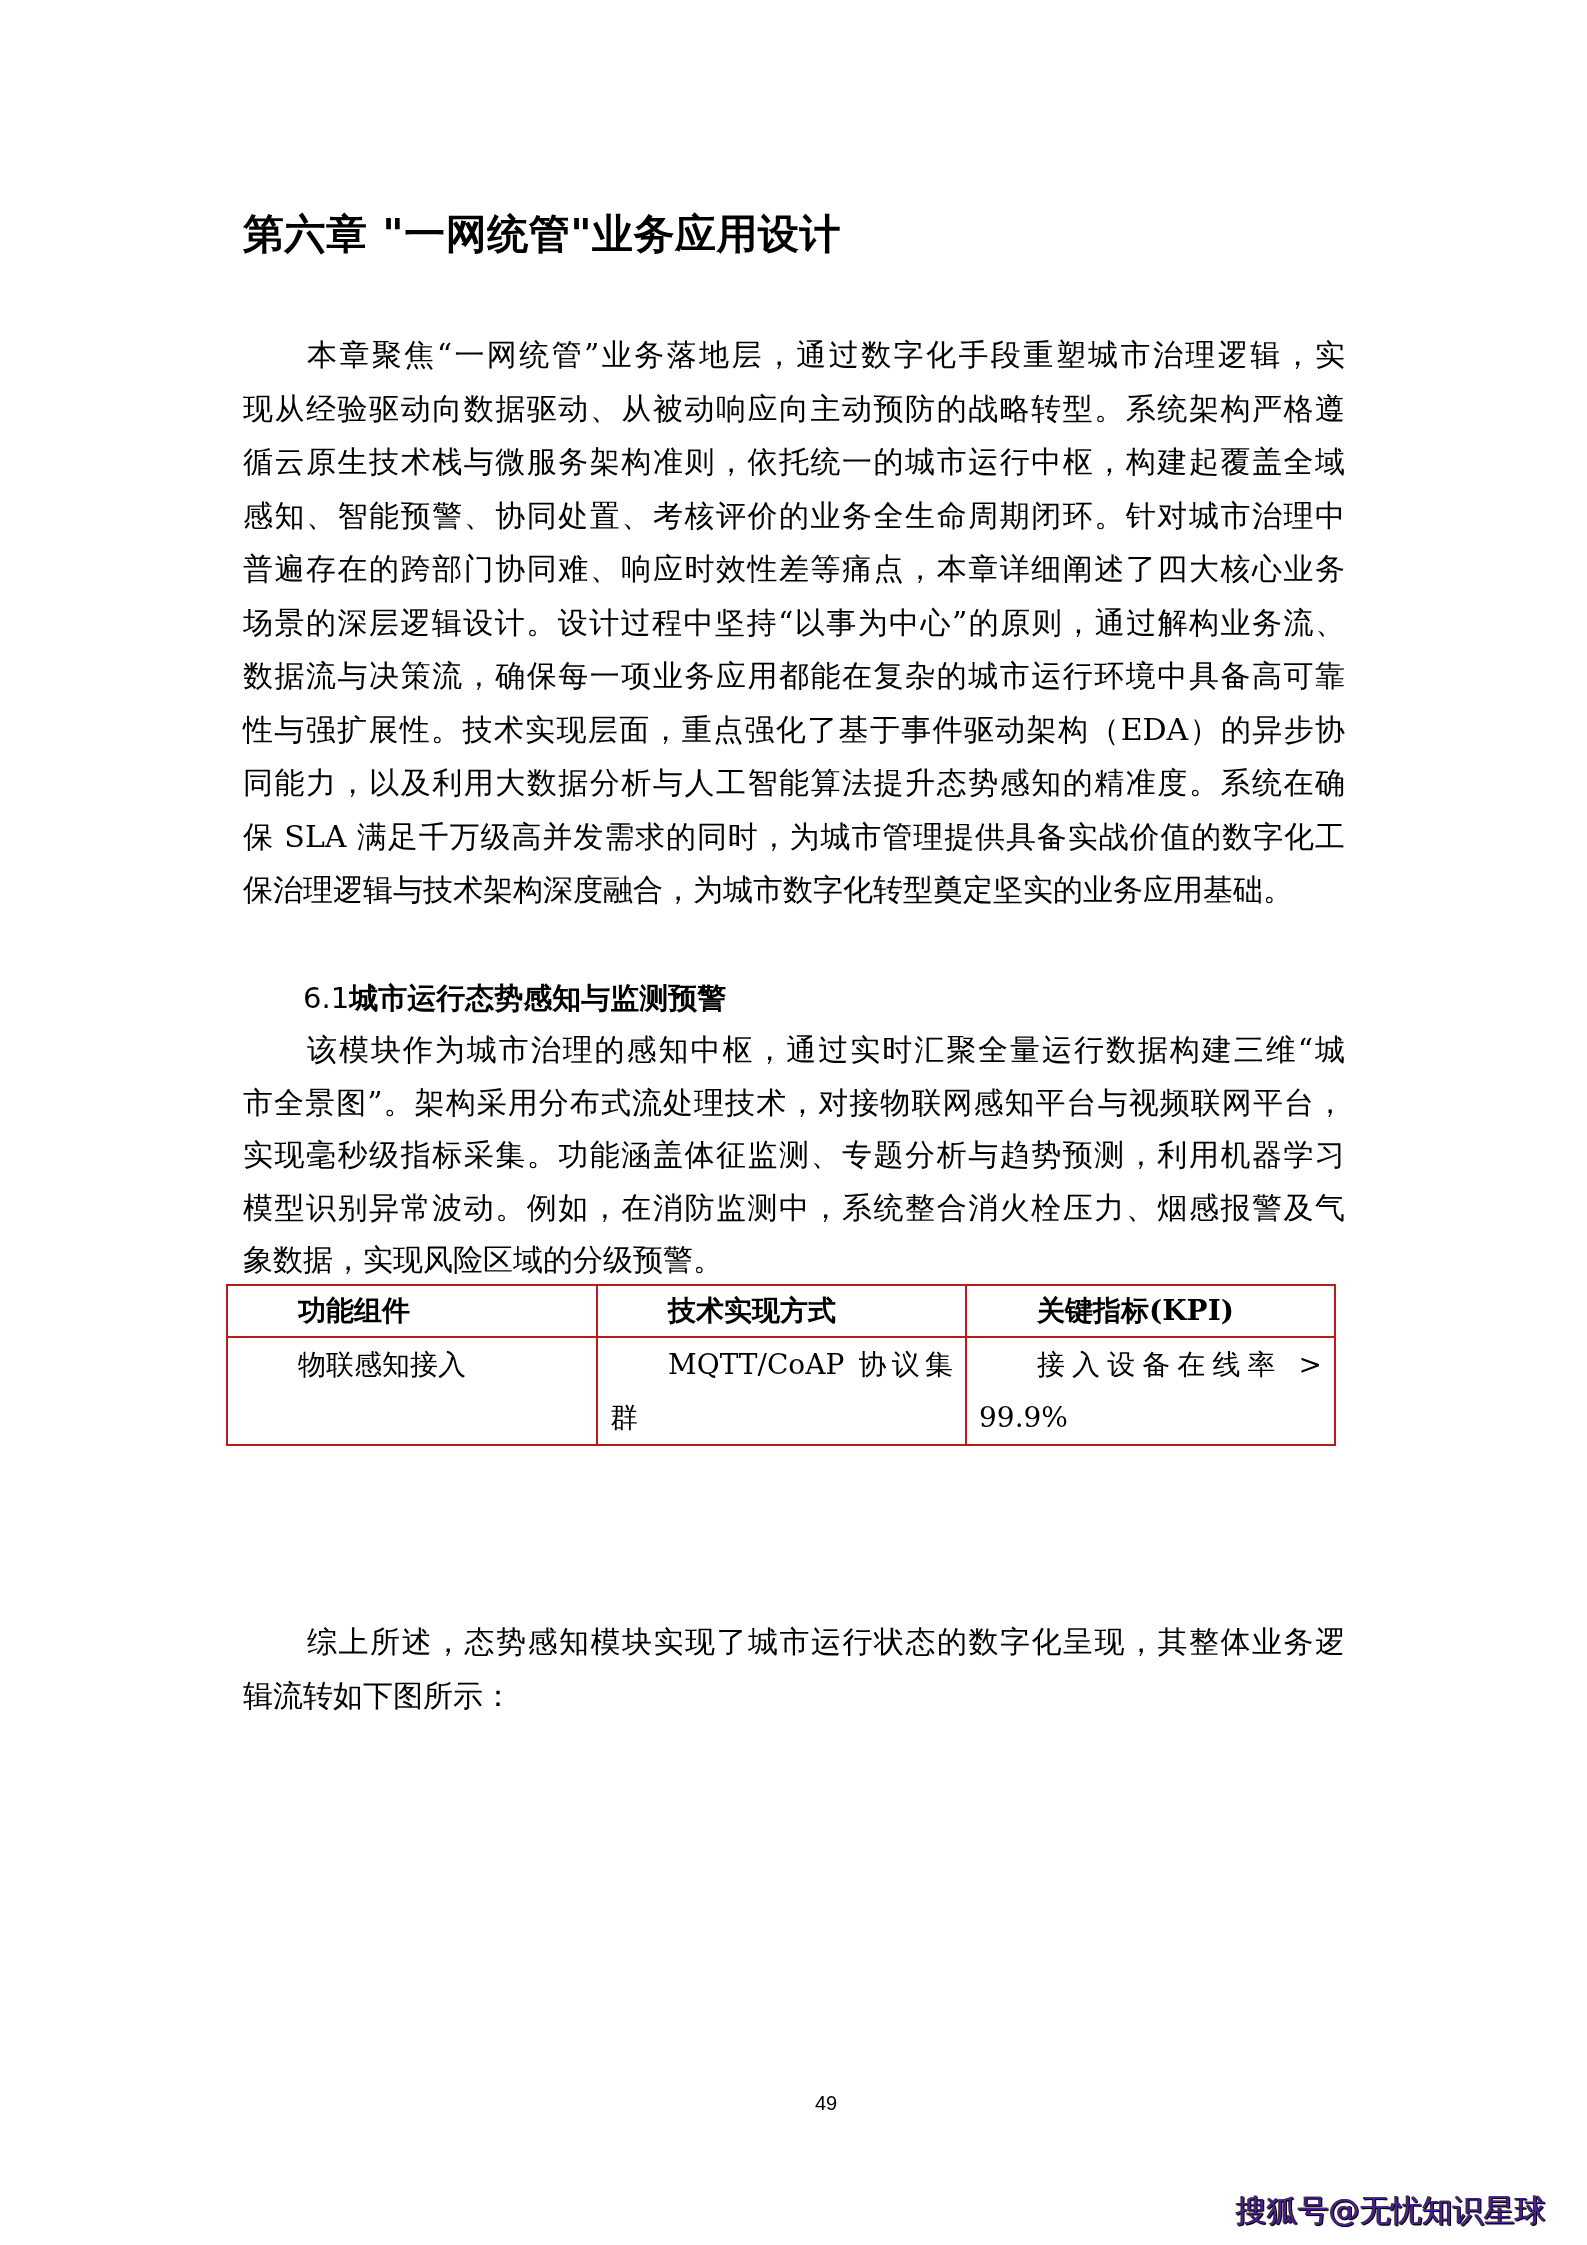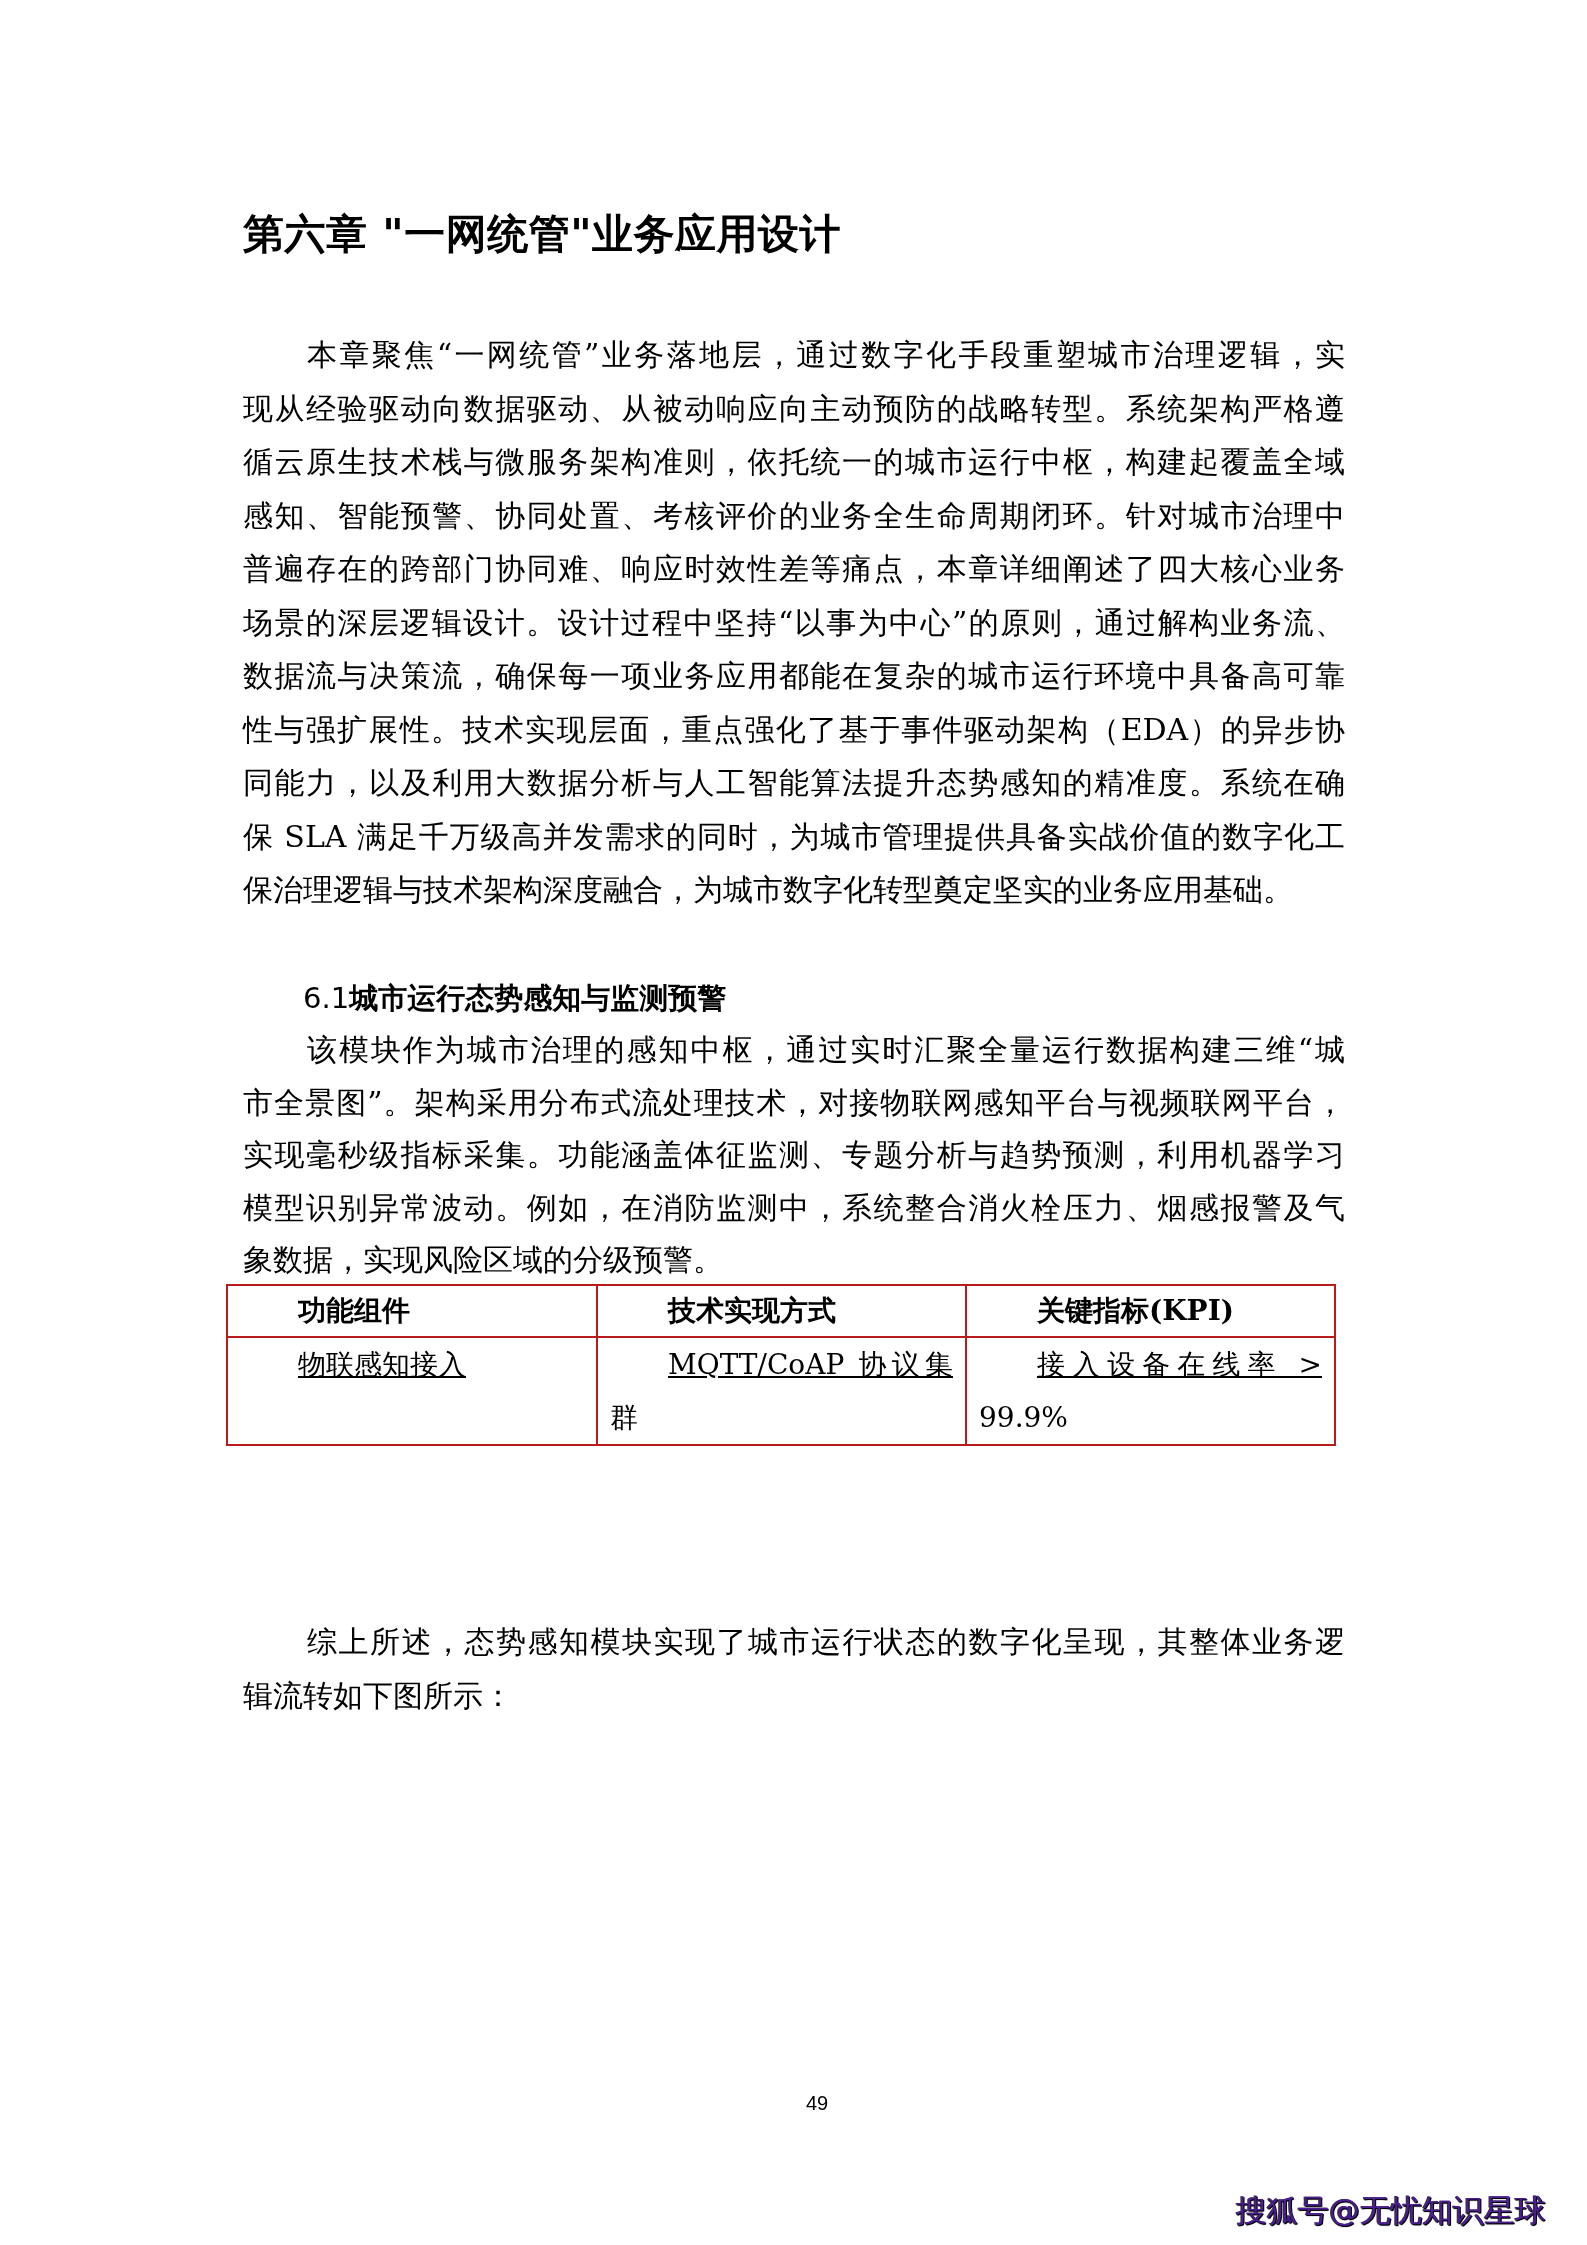--- a/index.html
+++ b/index.html
@@ -23,24 +23,24 @@
   table.kpi {
     position: absolute; left: 226px; top: 1284px; width: 1108px;
     border-collapse: collapse; table-layout: fixed;
     font-family: "DejaVu Serif", "Liberation Serif", serif; font-size: 28px;
   }
   table.kpi td, table.kpi th { border: 2px solid #b91c1c; padding: 0 12px; vertical-align: top; }
   table.kpi th { height: 50px; line-height: 50px; font-weight: bold; text-align: left; }
   table.kpi th span { padding-left: 58px; display: inline-block; }
   table.kpi td { height: 105px; }
   .cell-line { height: 53px; line-height: 53px; white-space: nowrap; }
-  .cell-line.indent { padding-left: 58px; text-decoration: underline; }
+  .cell-line.indent { padding-left: 58px; }
   .cell-line.just { text-align: justify; text-align-last: justify; }
   .page-number {
-    position: absolute; left: 806px; top: 2090px; width: 40px; 
+    position: absolute; left: 806px; top: 2090px; width: 40px; text-align: center;
     font-family: "Liberation Sans", sans-serif; font-size: 20px; line-height: 26px;
   }
   .watermark {
     position: absolute; left: 1236px; top: 2190px; height: 40px; line-height: 40px;
     font-family: "DejaVu Sans", "Liberation Sans", sans-serif; font-size: 31px; color: #4c1d95; white-space: nowrap;
     text-shadow: 1px 1px 0 #000, -1px 0 0 #333, 0 1px 1px #000;
   }
 </style>
 </head>
 <body>

